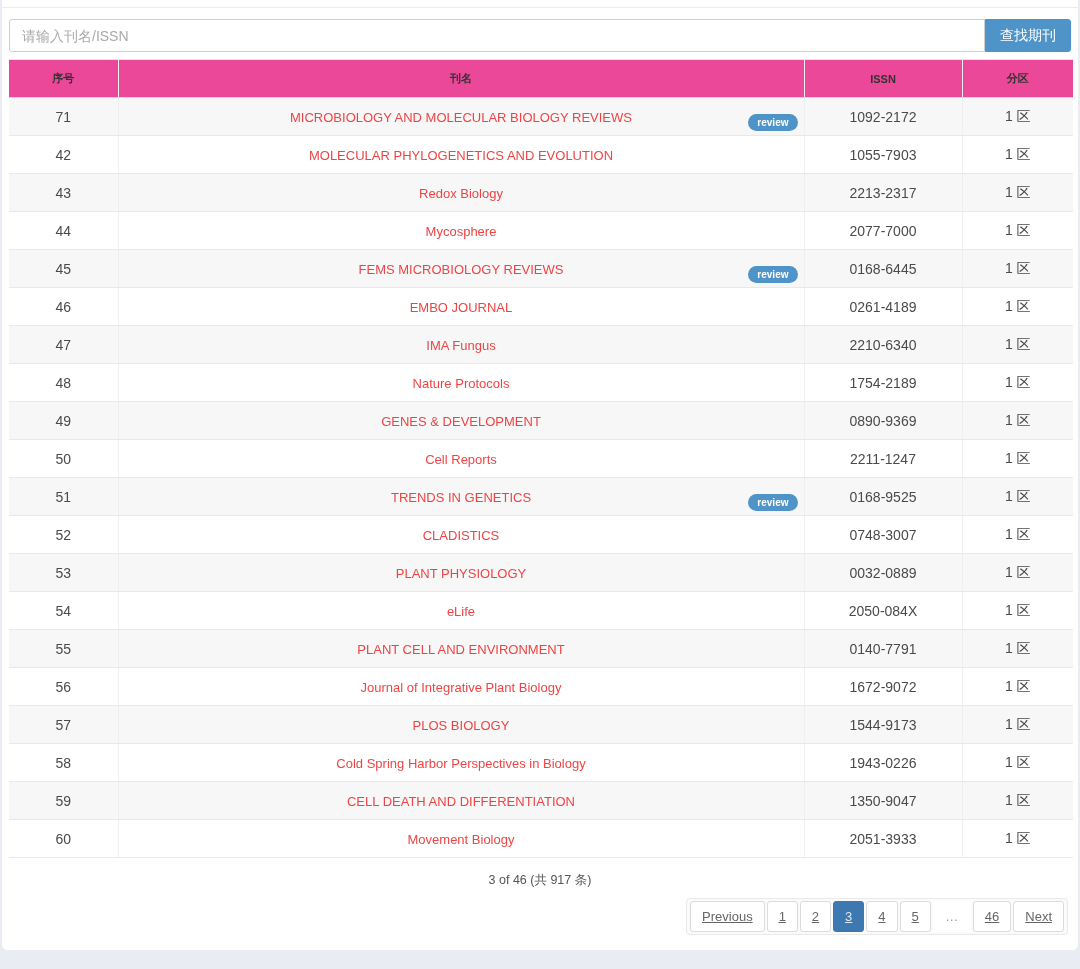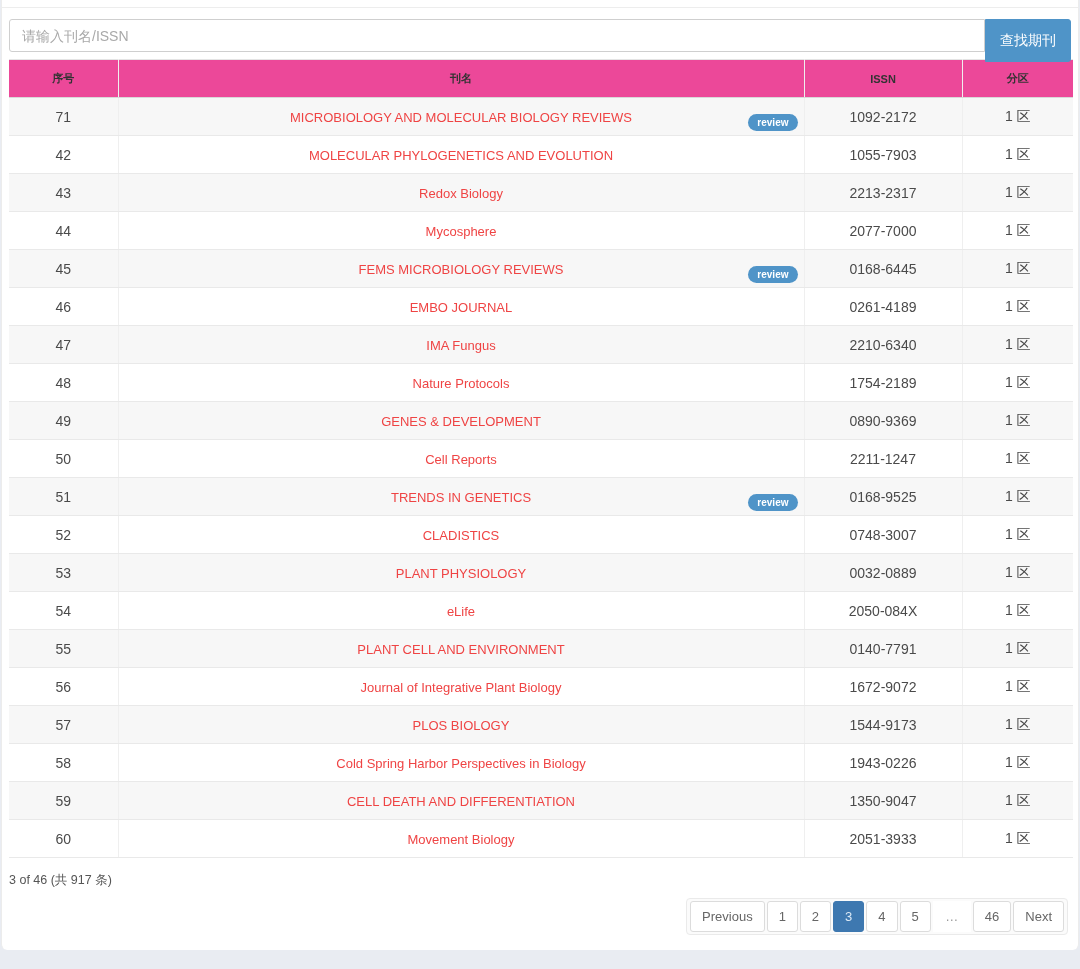--- a/index.html
+++ b/index.html
@@ -38,21 +38,21 @@
     border-radius: 3px 0 0 3px;
     padding: 0 12px;
     font-size: 14px;
     color: #333;
     outline: none;
     font-family: "Liberation Sans", sans-serif;
   }
   .search-input::placeholder { color: #a9a9a9; }
   .search-btn {
     width: 86px;
-    height: 43px;
+    height: 33px;
     border: 1px solid #4f94c8;
     background: #4f94c8;
     color: #ffffff;
     font-size: 14px;
     border-radius: 0 3px 3px 0;
     cursor: pointer;
     font-family: "Liberation Sans", sans-serif;
   }
   
   table.journal-table {
@@ -102,20 +102,21 @@
     font-weight: bold;
     padding: 2.5px 9px;
     border-radius: 9px;
     line-height: 1.2;
   }
   
   .footer-info {
     margin: 14px 7px 0 7px;
     font-size: 12.5px;
     color: #555;
+    text-align: center;
   }
   .pagination-wrap {
     position: absolute;
     right: 10px;
     bottom: 15px;
     display: flex;
     align-items: center;
     background: #fbfbfb;
     border: 1px solid #eaeaea;
     border-radius: 4px;
@@ -129,20 +130,21 @@
     background: #fff;
     color: #666;
     font-size: 13px;
     border-radius: 3px;
     display: flex;
     align-items: center;
     justify-content: center;
     padding: 0 11px;
     cursor: pointer;
     font-family: "Liberation Sans", sans-serif;
+    text-decoration: underline;
   }
   .page-btn.active {
     background: #3e78b0;
     border-color: #3e78b0;
     color: #dce9f5;
     cursor: default;
   }
   .page-ellipsis {
     min-width: 38px;
     height: 31px;

